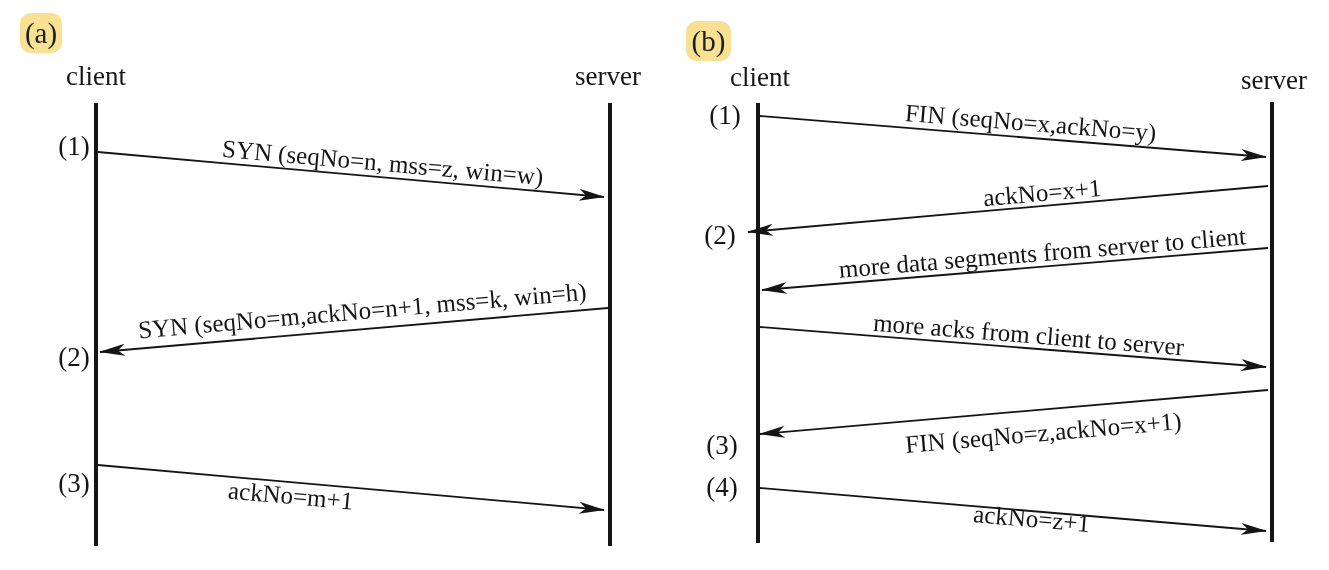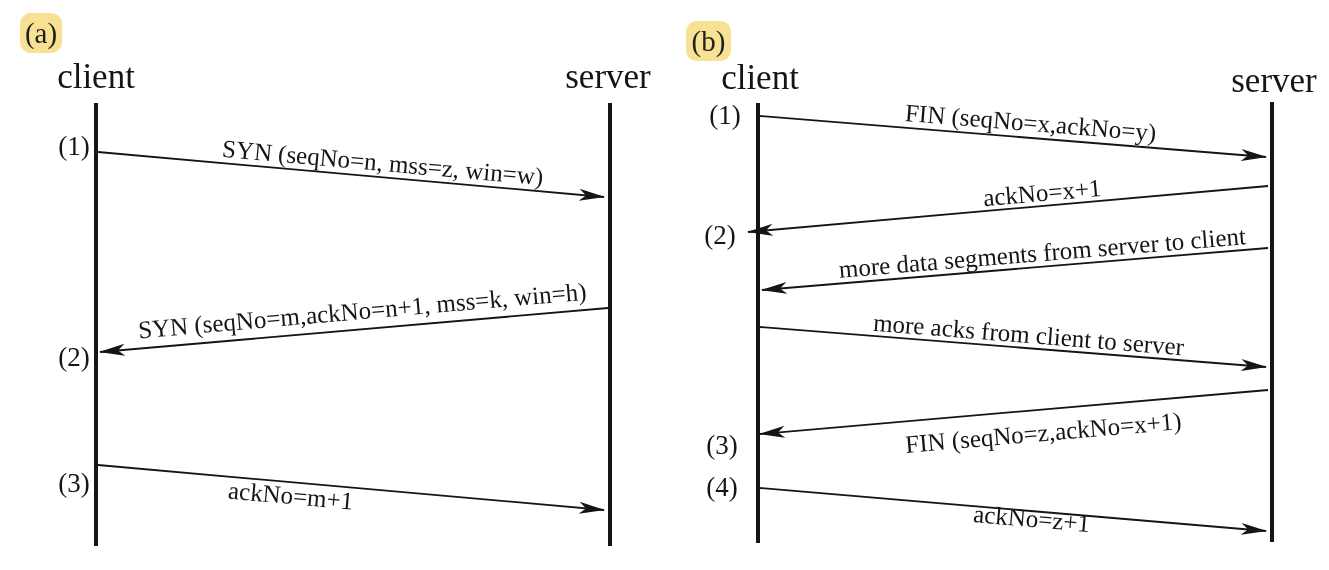--- a/index.html
+++ b/index.html
@@ -30,21 +30,21 @@
     border-radius: 11px;
     font-size: 29px;
     line-height: 1;
     color: #1f1f1f;
   }
   #tag-a { left: 20px; top: 13px; width: 42px; height: 40px; }
   #tag-b { left: 686px; top: 21px; width: 45px; height: 40px; }
   .actor {
     position: absolute;
     transform: translate(-50%, -50%);
-    font-size: 35px;
+    font-size: 27px;
     line-height: 1;
     white-space: nowrap;
   }
   .step {
     position: absolute;
     transform: translate(-50%, -50%);
     font-size: 27px;
     line-height: 1;
     white-space: nowrap;
   }

